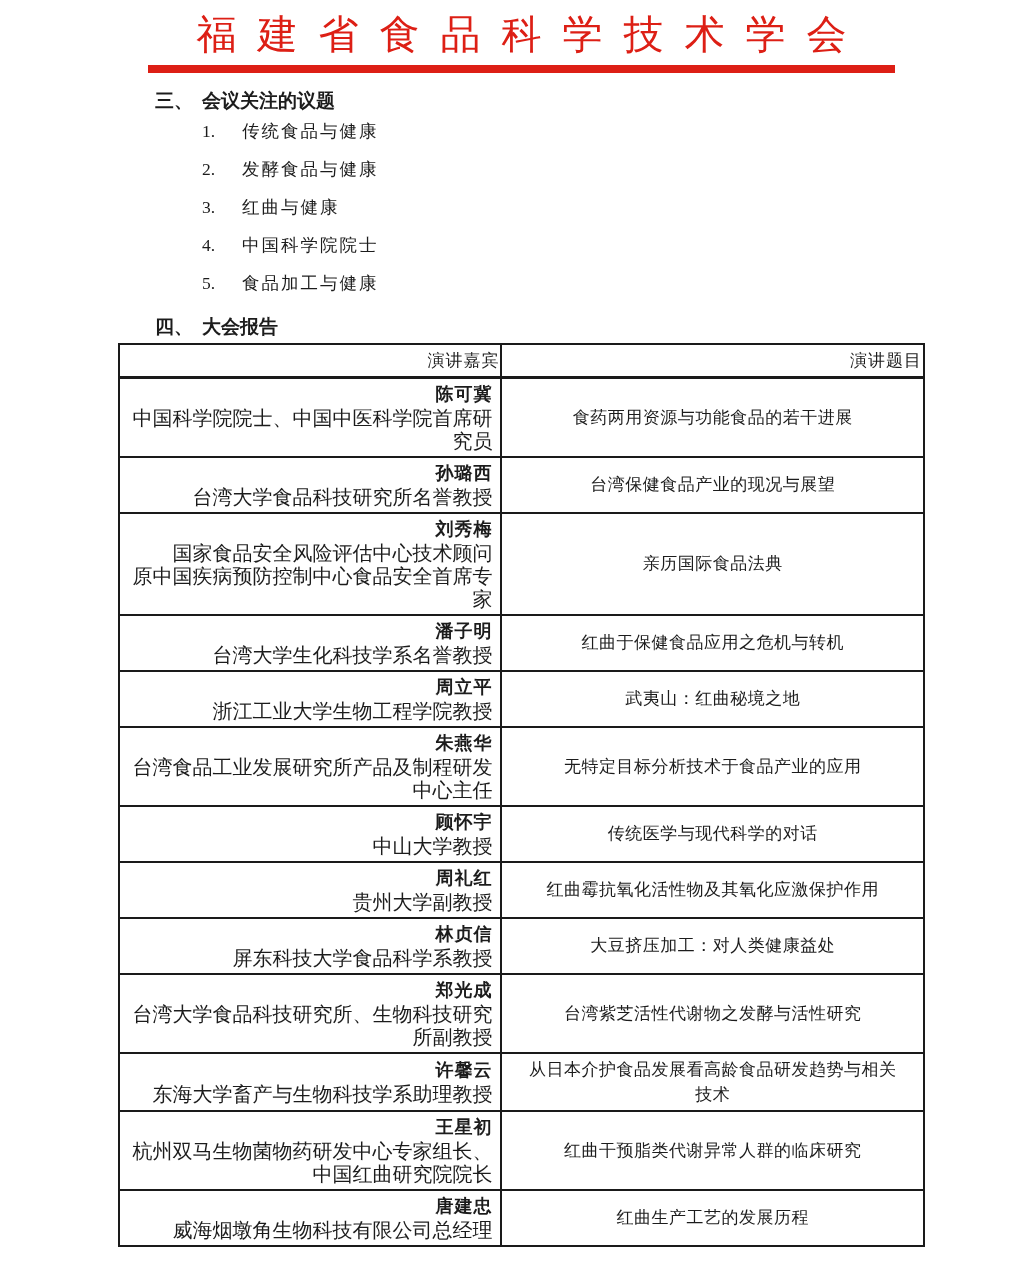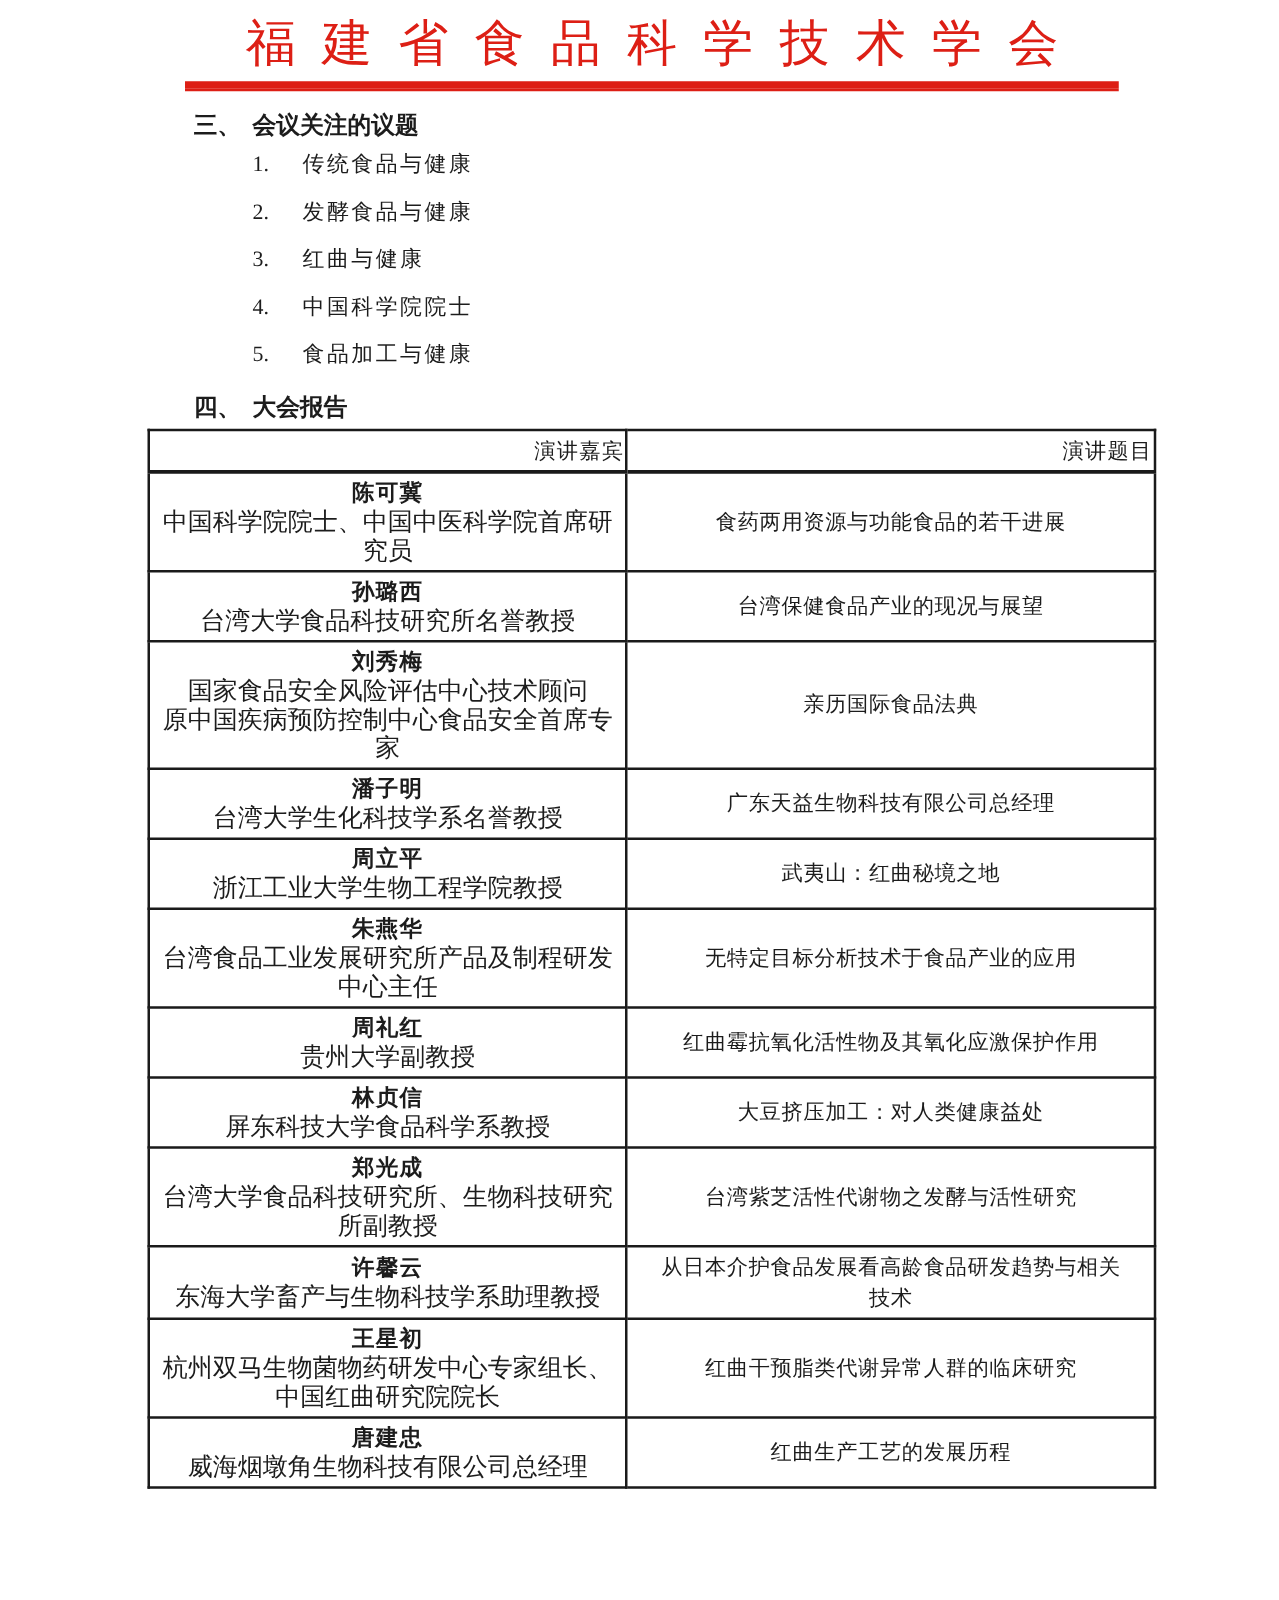--- a/index.html
+++ b/index.html
@@ -79,21 +79,21 @@
     height: 33px;
     font-size: 17px;
     font-weight: normal;
     text-align: right;
     border-bottom: 3px solid var(--line);
     letter-spacing: 1px;
   }
   .col-speaker { width: 47.5%; }
   .col-topic   { width: 52.5%; }
   .speaker-cell {
-    text-align: center;
+    text-align: right;
     vertical-align: middle;
     padding: 3px 8px;
   }
   .speaker-name {
     font-size: 18px;
     font-weight: bold;
     line-height: 25px;
     letter-spacing: 1px;
   }
   .speaker-affiliation {
@@ -194,39 +194,46 @@
 原中国疾病预防控制中心食品安全首席专家</div>
     </td>
     <td class="topic-cell">亲历国际食品法典</td>
   </tr>
 
   <tr>
     <td class="speaker-cell">
       <div class="speaker-name">潘子明</div>
       <div class="speaker-affiliation">台湾大学生化科技学系名誉教授</div>
     </td>
-    <td class="topic-cell">广东天益生物科技有限公司总经理</td>
+    <td class="topic-cell">红曲于保健食品应用之危机与转机</td>
   </tr>
 
   <tr>
     <td class="speaker-cell">
       <div class="speaker-name">周立平</div>
       <div class="speaker-affiliation">浙江工业大学生物工程学院教授</div>
     </td>
     <td class="topic-cell">武夷山：红曲秘境之地</td>
   </tr>
 
   <tr>
     <td class="speaker-cell">
       <div class="speaker-name">朱燕华</div>
       <div class="speaker-affiliation">台湾食品工业发展研究所产品及制程研发中心主任</div>
     </td>
     <td class="topic-cell">无特定目标分析技术于食品产业的应用</td>
   </tr>
 
+  <tr>
+    <td class="speaker-cell">
+      <div class="speaker-name">顾怀宇</div>
+      <div class="speaker-affiliation">中山大学教授</div>
+    </td>
+    <td class="topic-cell">传统医学与现代科学的对话</td>
+  </tr>
 
   <tr>
     <td class="speaker-cell">
       <div class="speaker-name">周礼红</div>
       <div class="speaker-affiliation">贵州大学副教授</div>
     </td>
     <td class="topic-cell">红曲霉抗氧化活性物及其氧化应激保护作用</td>
   </tr>
 
   <tr>

